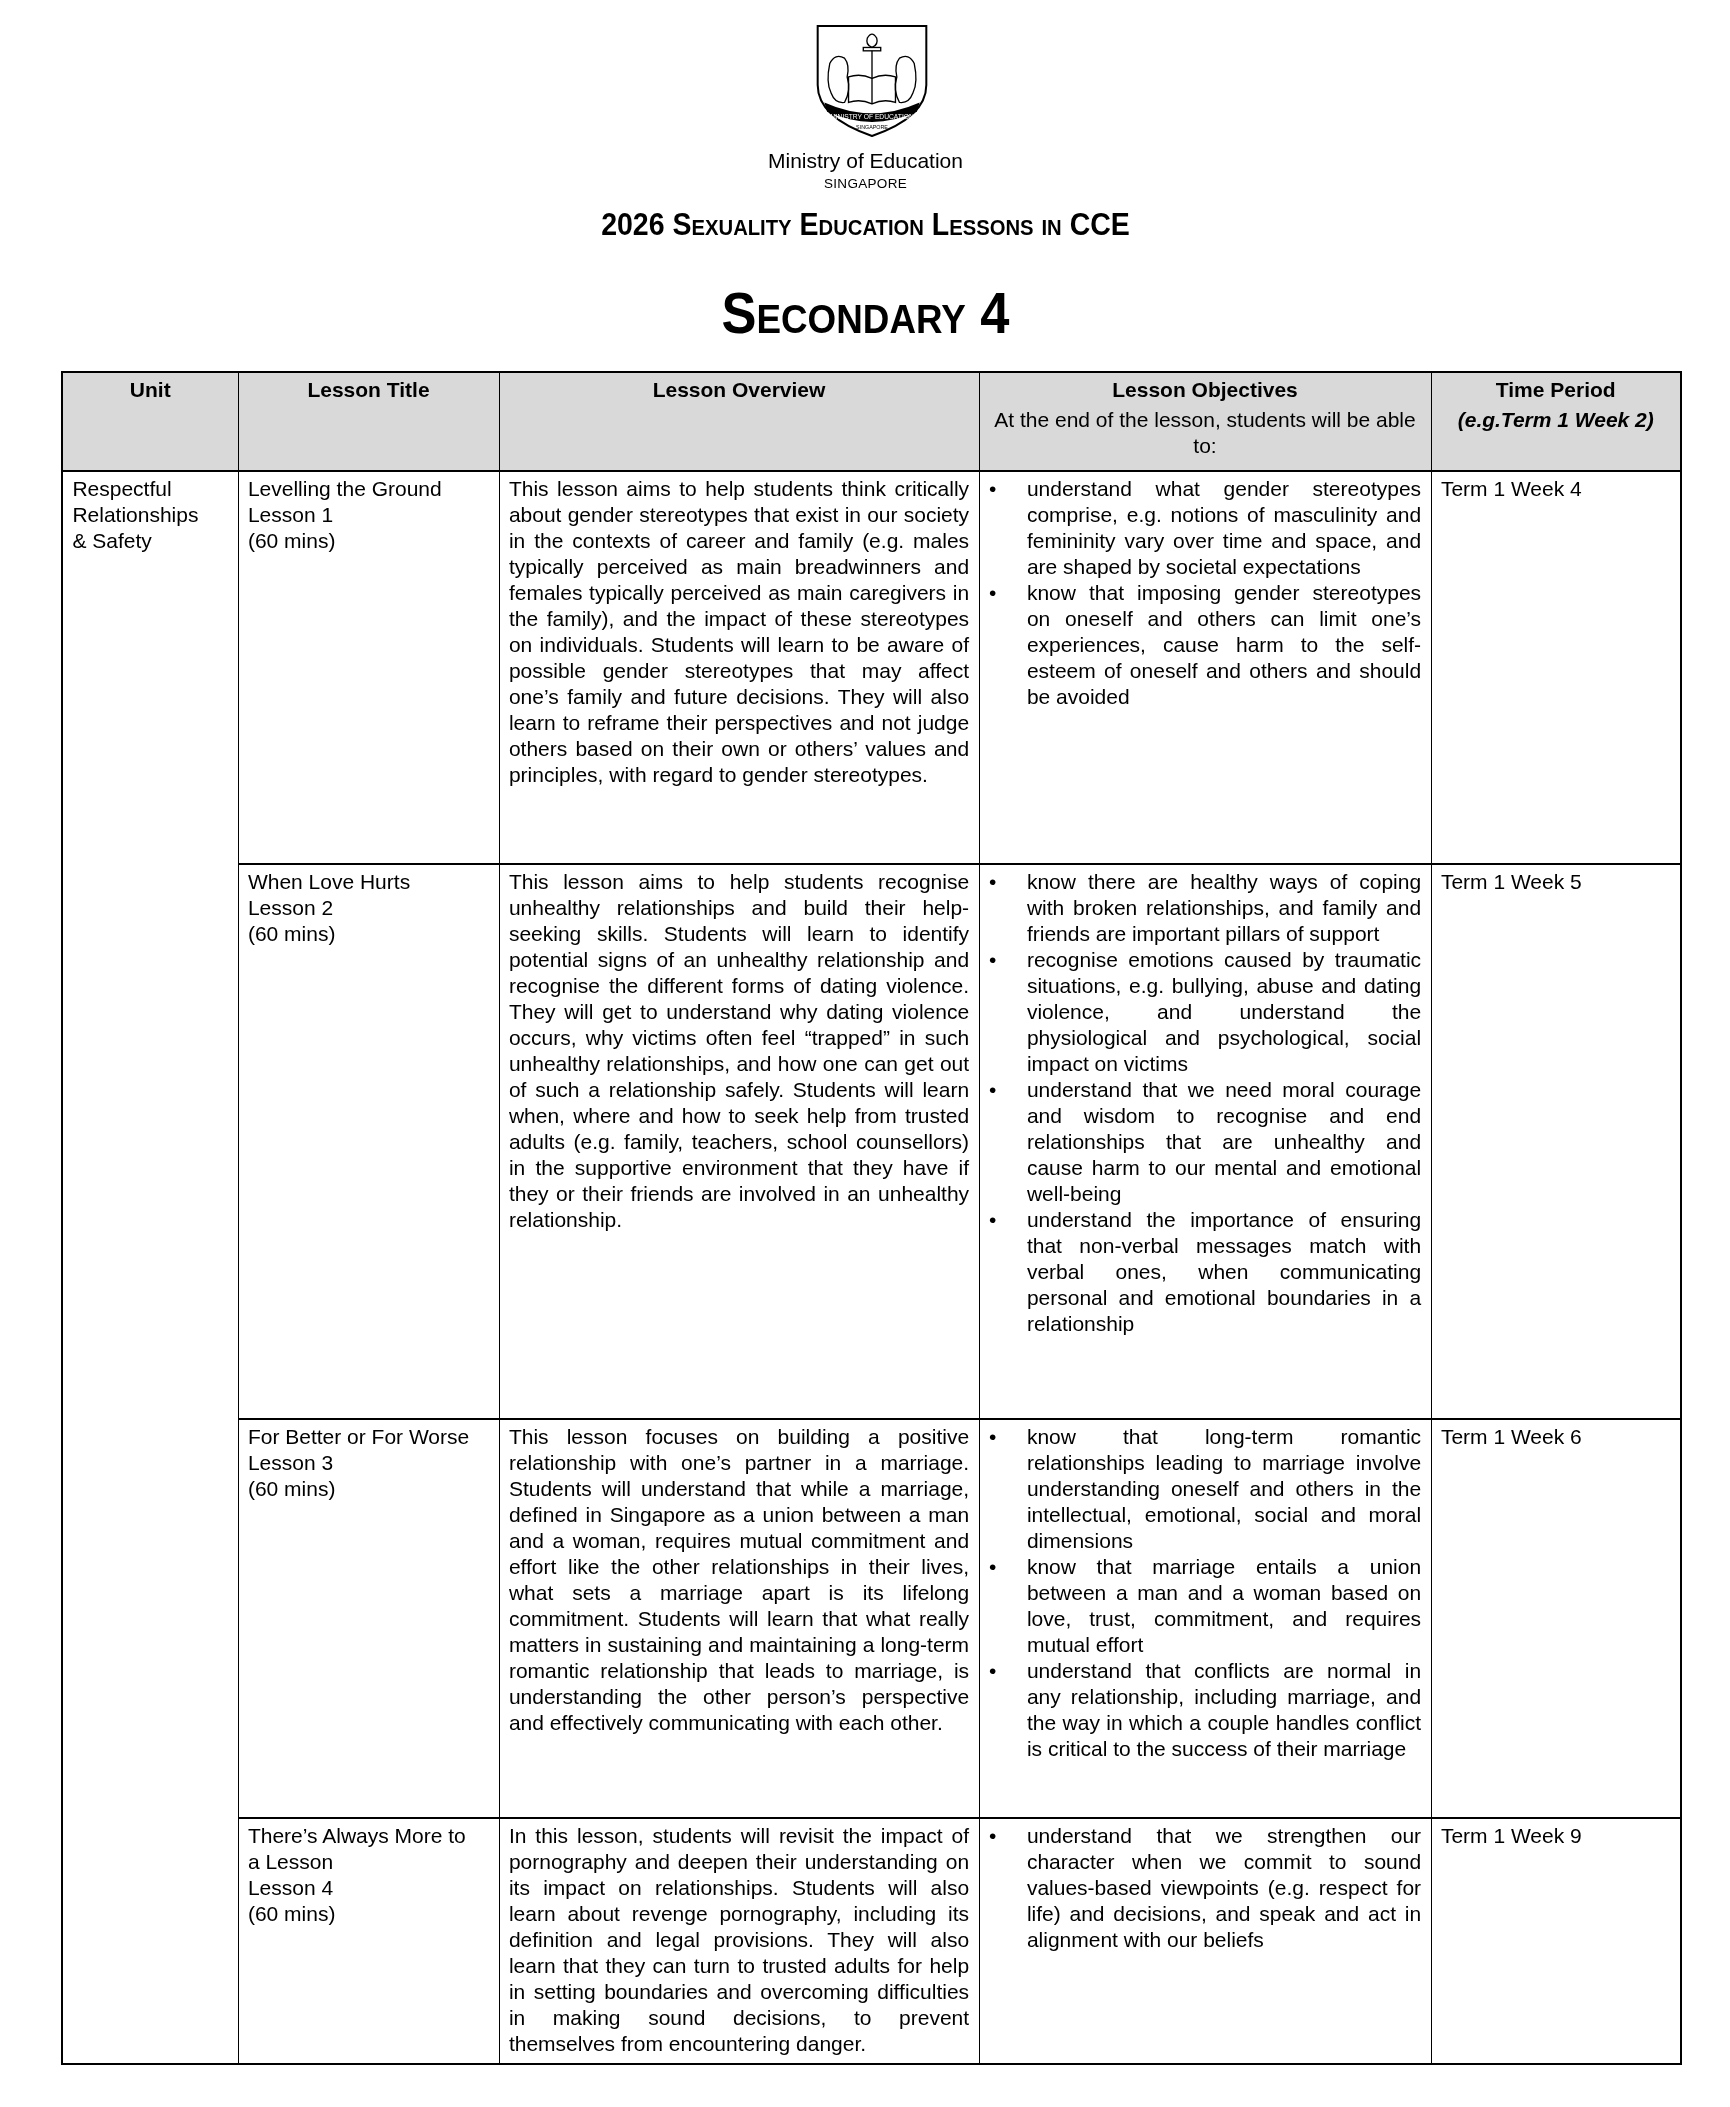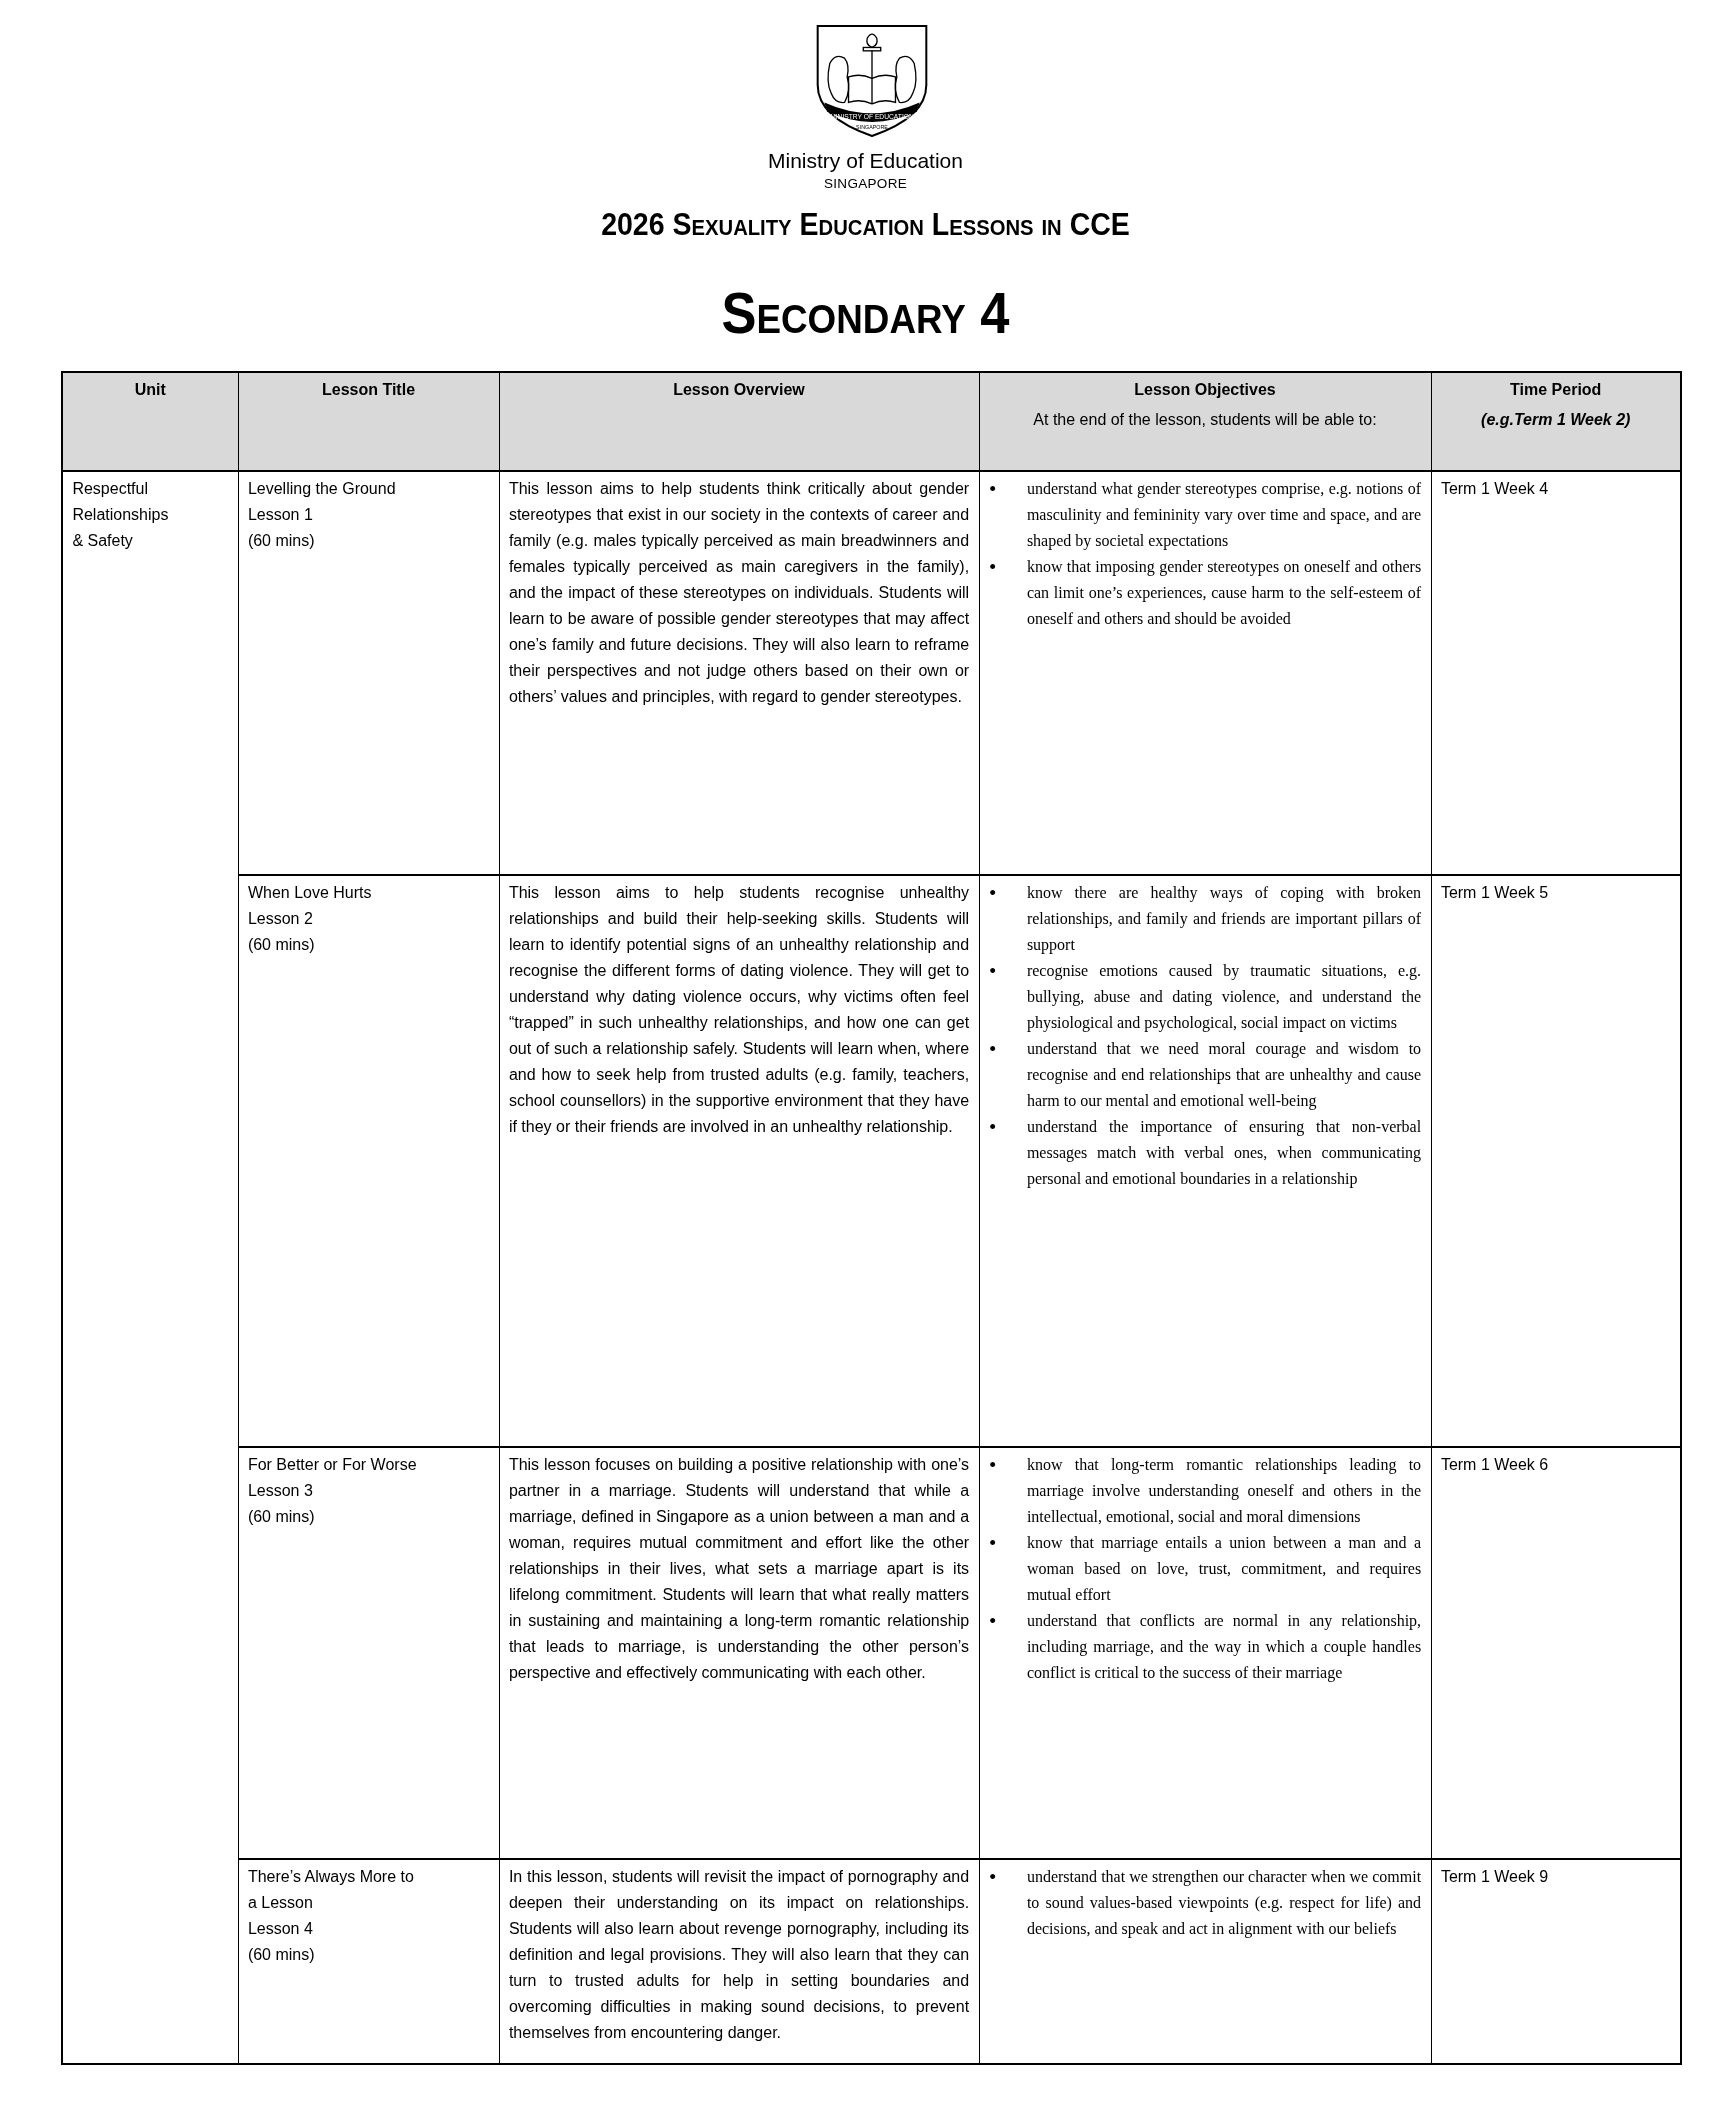--- a/index.html
+++ b/index.html
@@ -22,35 +22,35 @@
     transform: scaleX(0.92); transform-origin: center;
   }
   .level-title {
     position: absolute; left: 0; width: 1731px; top: 281px; text-align: center;
     font-size: 57px; line-height: 65px; font-weight: bold; font-variant: small-caps;
     transform: scaleX(0.92); transform-origin: center;
   }
   table.lessons {
     position: absolute; left: 61px; top: 371px; width: 1619px; height: 1694px;
     border-collapse: collapse; table-layout: fixed;
-    font-size: 16px; line-height: 26px;
+    font-size: 21px; line-height: 26px;
   }
   table.lessons td, table.lessons th {
     border: 1.3px solid #000; vertical-align: top; padding: 4px 9.4px 4px 9.4px;
   }
   table.lessons { border: 2.7px solid #000; }
   table.lessons thead th { background: #d9d9d9; font-weight: bold; text-align: center; height: 89px; }
   table.lessons tbody tr.row-sep td { border-top: 2.7px solid #000; }
   .hdr-main { display: block; }
   .hdr-sub { display: block; font-weight: normal; margin-top: 4px; }
   .hdr-sub.bold { font-weight: bold; font-style: italic; }
   .center { }
   .justify { text-align: justify; }
   ul.obj { margin: 0; padding: 0 0 0 0; list-style: none; }
-  ul.obj li { position: relative; padding-left: 38px; text-align: justify; font-family: Liberation Serif, serif; }
+  ul.obj li { position: relative; padding-left: 38px; text-align: justify; }
   ul.obj li::before {
     content: "\2022"; position: absolute; left: 0; top: 0; font-size: 21px;
   }
   .line { display: block; }
   .col-unit { width: 176px; }
   .col-title { width: 261px; }
   .col-overview { width: 480px; }
   .col-obj { width: 452px; }
   .col-time { width: 250px; }
 </style>

